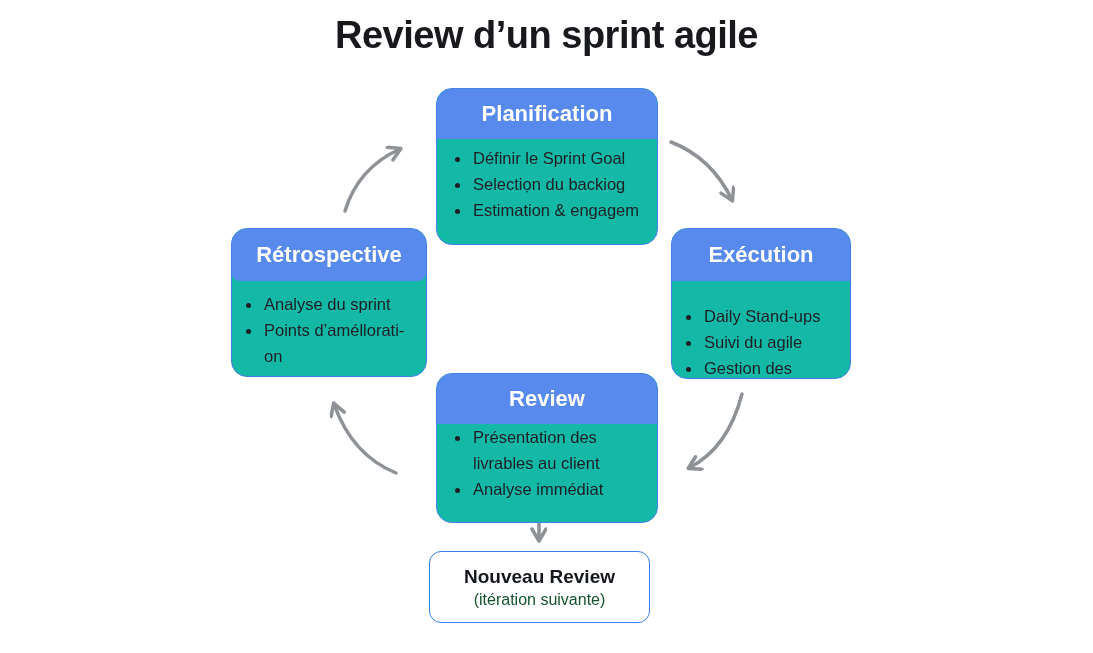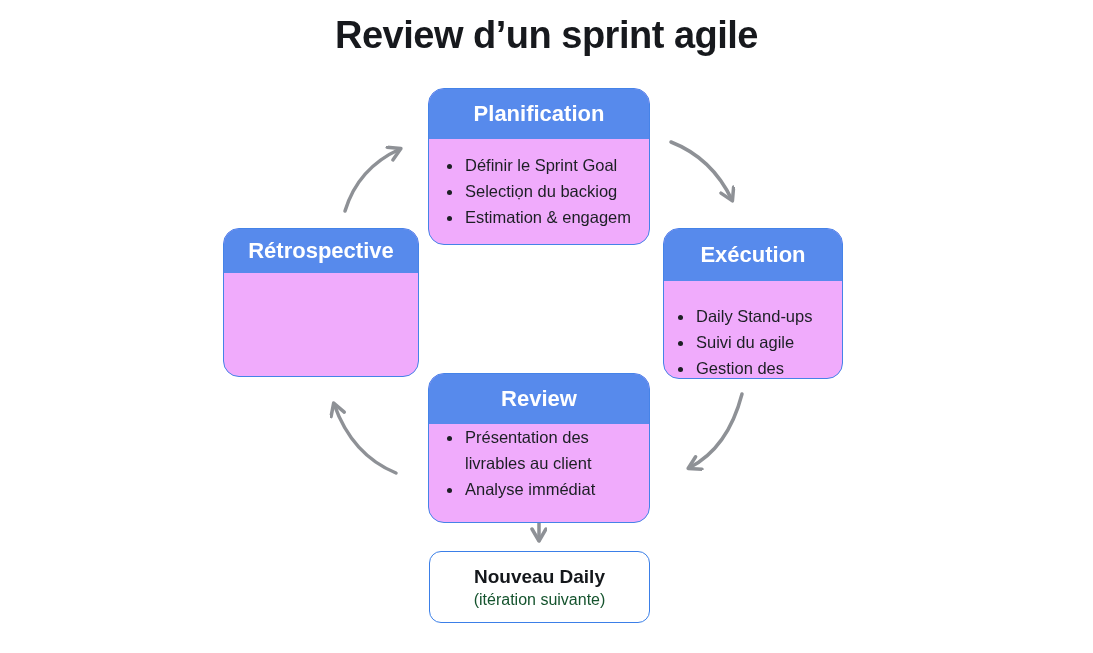--- a/index.html
+++ b/index.html
@@ -21,25 +21,26 @@
     top: 14px;
     width: 100%;
     text-align: center;
     font-size: 38px;
     font-weight: bold;
     letter-spacing: -0.5px;
     color: #17191d;
   }
   .card {
     position: absolute;
-    background: #f0abfc;
+    background: #14b8a6;
     border: 1.6px solid #4583e8;
     border-radius: 16px;
     overflow: hidden;
     box-sizing: border-box;
+    margin-left: 8px;
   }
   .card-header {
     background: #578aec;
     color: #ffffff;
     font-size: 22px;
     font-weight: bold;
     text-align: center;
     display: flex;
     align-items: center;
     justify-content: center;
@@ -56,29 +57,29 @@
   .card-body li {
     margin: 0;
     padding-left: 2px;
   }
   .card-body li::marker {
     color: #1c1f24;
     font-size: 15px;
   }
   #card-planification { left: 428px; top: 88px;  width: 222px; height: 157px; }
   #card-planification .card-header { height: 50px; }
-  #card-planification .card-body { padding-top: 13px; }
+  #card-planification .card-body { padding-top: 6px; }
 
   #card-execution { left: 663px; top: 228px; width: 180px; height: 151px; }
   #card-execution .card-header { height: 52px; }
   #card-execution .card-body { padding-top: 22px; }
   #card-execution .card-body ul { padding-left: 30px; }
 
   #card-retrospective { left: 223px; top: 228px; width: 196px; height: 149px; }
-  #card-retrospective .card-header { height: 44px; }
+  #card-retrospective .card-header { height: 52px; border-radius: 8px; }
   #card-retrospective .card-body { padding-top: 10px; }
   #card-retrospective .card-body ul { padding-left: 30px; }
 
   #card-review { left: 428px; top: 373px; width: 222px; height: 150px; }
   #card-review .card-header { height: 50px; }
   #card-review .card-body { padding-top: 0; }
 
   .terminal-box {
     position: absolute;
     left: 429px; top: 551px;
@@ -148,30 +149,36 @@
       <ul>
         <li>Daily Stand-ups</li>
         <li>Suivi du agile</li>
         <li>Gestion des biocags</li>
       </ul>
     </div>
   </div>
 
   <div class="card" id="card-retrospective">
     <div class="card-header">Rétrospective</div>
+    <div class="card-body">
+      <ul>
+        <li>Analyse du sprint</li>
+        <li>Points d’améllorati-on</li>
+      </ul>
+    </div>
   </div>
 
   <div class="card" id="card-review">
     <div class="card-header">Review</div>
     <div class="card-body">
       <ul>
         <li>Présentation des livrables au client</li>
         <li>Analyse immédiat</li>
       </ul>
     </div>
   </div>
 
   <div class="terminal-box">
-    <div class="terminal-title">Nouveau Daily</div>
+    <div class="terminal-title">Nouveau Review</div>
     <div class="terminal-subtitle">(itération suivante)</div>
   </div>
 
 </div>
 
 </body></html>

